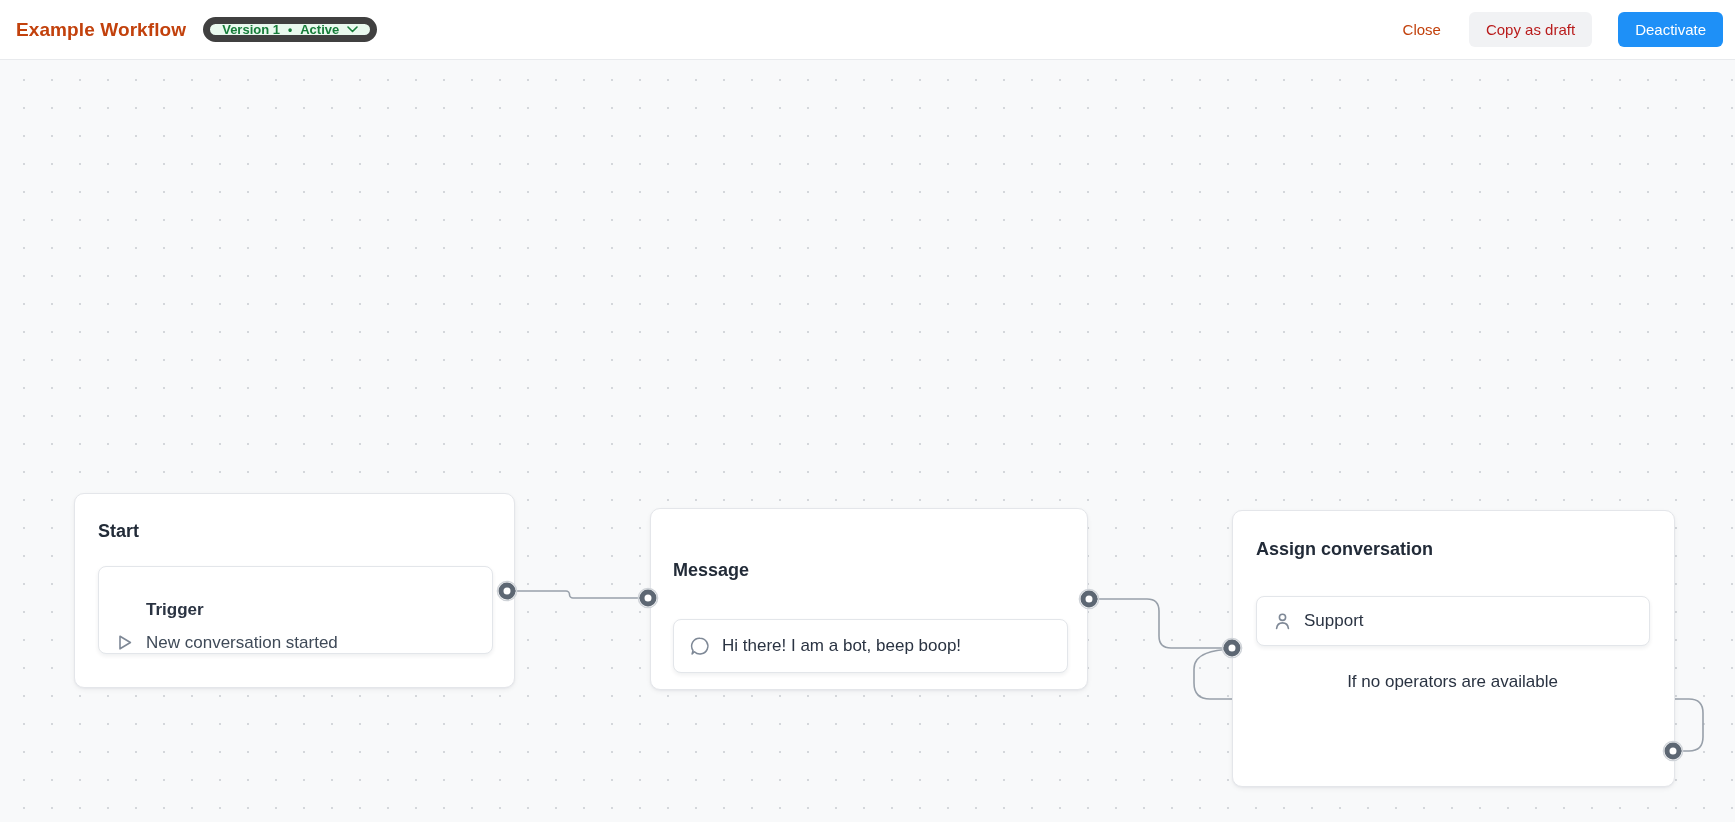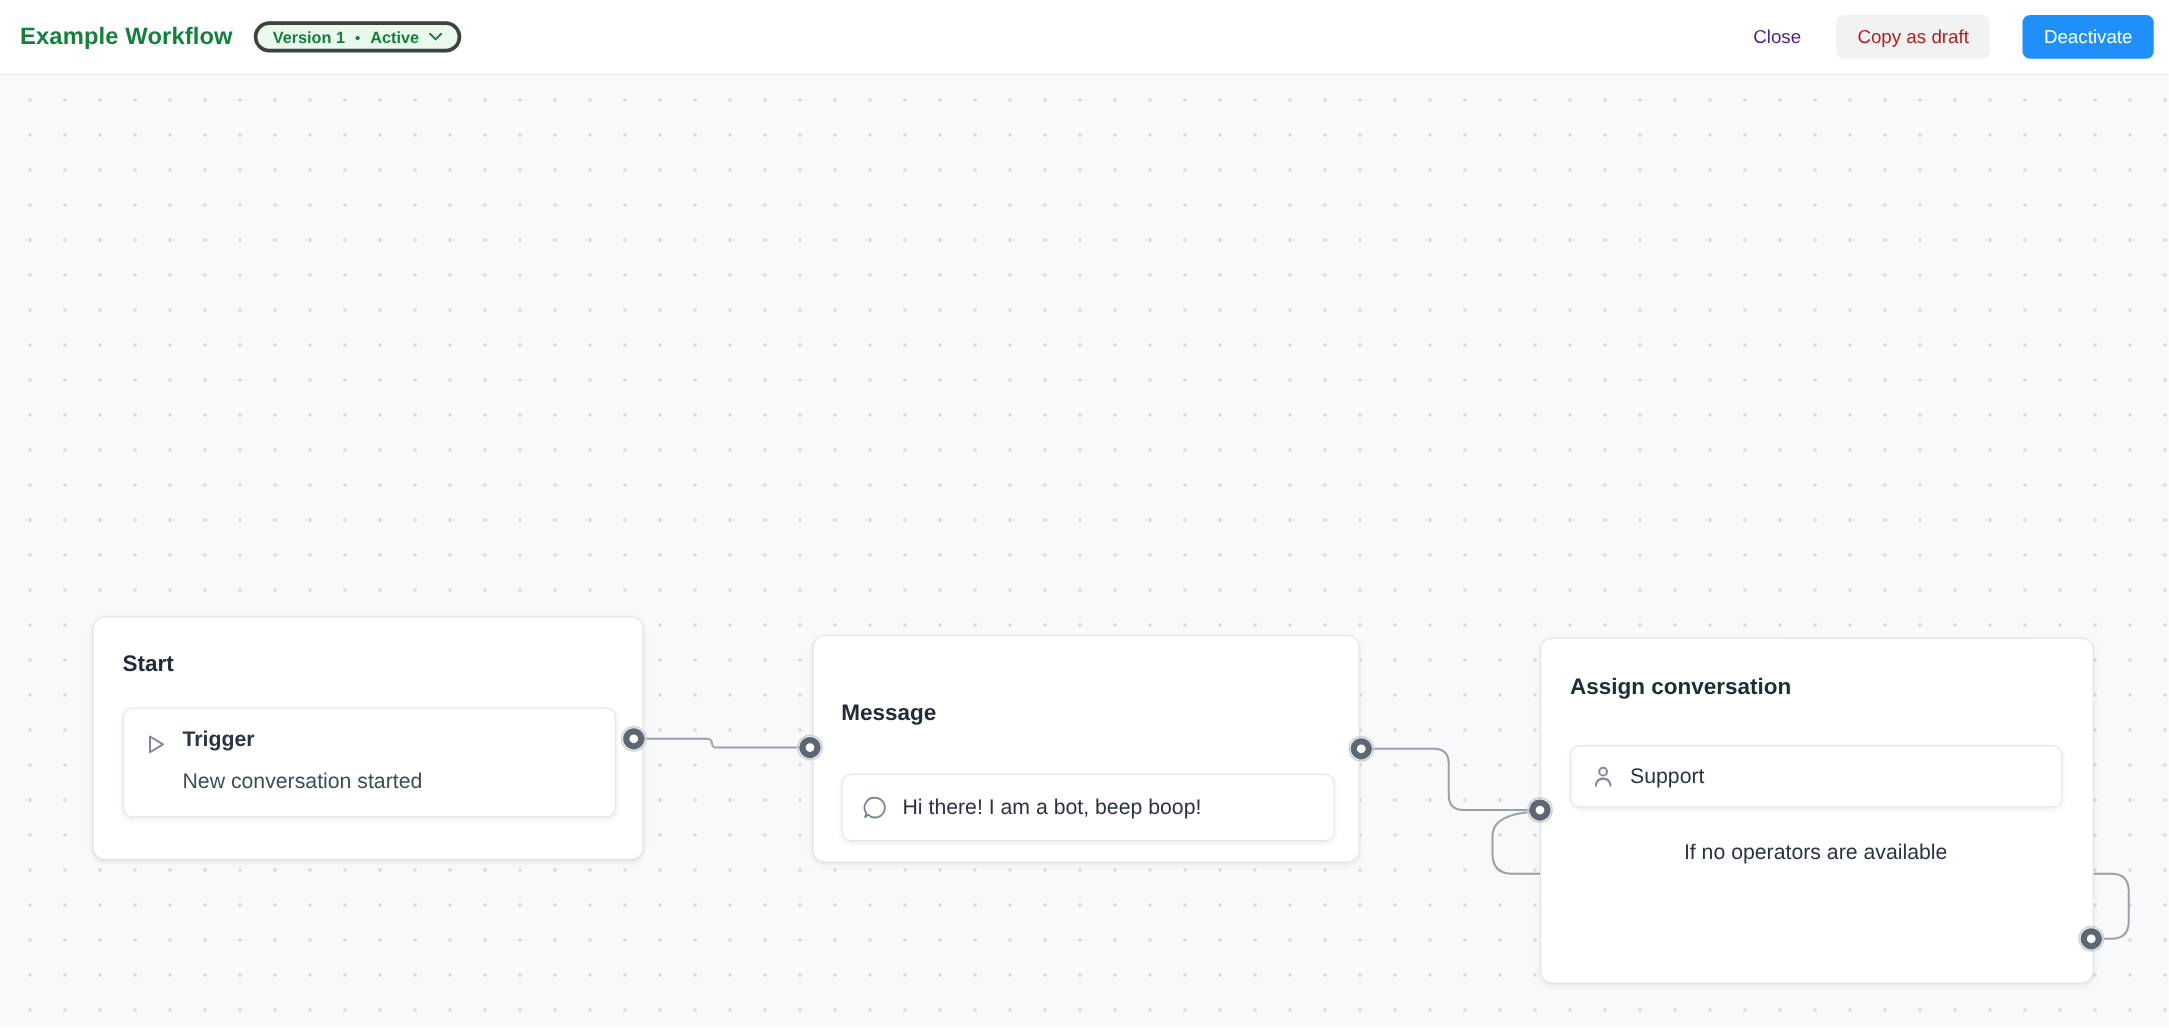--- a/index.html
+++ b/index.html
@@ -3,32 +3,32 @@
 <meta charset="utf-8">
 <style>
   * { margin:0; padding:0; box-sizing:border-box; }
   html,body { width:1735px; height:822px; font-family:"Liberation Sans", sans-serif; background:#fff; overflow:hidden; }
 
   
   .header {
     height:60px; background:#ffffff; border-bottom:1px solid #e8eaed;
     display:flex; align-items:center; padding:0 12px 0 16px; position:relative; z-index:10;
   }
-  .title { font-size:19px; font-weight:700; color:#15803d; letter-spacing:.1px; }
+  .title { font-size:19px; font-weight:700; color:#c2410c; letter-spacing:.1px; }
   .badge {
     margin-left:17px; height:25px; padding:0 12px; border-radius:13px;
-    background:#e9f9ee; border:3px solid #404040; color:#177d3a;
+    background:#e9f9ee; border:7px solid #404040; color:#177d3a;
     display:inline-flex; align-items:center; gap:8px; font-size:13px; font-weight:700;
     cursor:pointer;
   }
   .badge .dot { font-size:12px; }
   .badge svg { display:block; }
   .header-spacer { flex:1; }
   .btn { font-size:15px; border:none; cursor:pointer; border-radius:6px; font-family:inherit; }
-  .btn-close { background:transparent; color:#4c1d95; padding:8px 10px; margin-right:18px; }
+  .btn-close { background:transparent; color:#c2410c; padding:8px 10px; margin-right:18px; }
   .btn-copy  { background:#f1f2f4; color:#b91c1c; padding:9px 17px; margin-right:26px; }
   .btn-deactivate { background:#1e90f7; color:#ffffff; padding:9px 17px; }
 
   
   .canvas {
     position:relative; width:1735px; height:762px; background:#f8f9fa; overflow:hidden;
     background-image: radial-gradient(#d4d7db 1.2px, transparent 1.4px);
     background-size: 28px 28px; background-position: 10px 6px;
   }
   svg.edges, svg.ports { position:absolute; left:0; top:0; z-index:1; }
@@ -46,21 +46,21 @@
     box-shadow:0 2px 4px rgba(16,24,40,.07);
     display:flex; align-items:center; padding:0 15px; cursor:pointer;
   }
   .step-card .icon { flex:0 0 auto; display:flex; margin-right:11px; }
   .step-label { font-size:17px; color:#2a3342; }
   .step-label.bold { font-weight:700; }
   .step-sub { font-size:17px; color:#3f4a58; }
 
   .node-start   { left:74px;  top:433px; width:441px; height:195px; padding:27px 23px 0 23px; }
   .node-start .node-title { margin-bottom:24px; }
-  .card-trigger { width:395px; height:88px; align-items:flex-start; padding-top:15px; }
+  .card-trigger { width:395px; height:88px; align-items:flex-end; padding-top:15px; }
 
   .node-message { left:650px; top:448px; width:438px; height:182px; padding:28px 22px 0 22px; }
   .node-message .node-title { margin-bottom:38px;margin-top:23px; }
   .card-message { width:395px; height:54px; }
 
   .node-assign  { left:1232px; top:450px; width:443px; height:277px; padding:28px 23px 0 23px; }
   .node-assign .node-title { margin-bottom:36px; }
   .card-assign  { width:394px; height:54px; margin-bottom:18px; }
   .card-support { width:394px; height:50px; }
   .fallback { margin-top:26px; text-align:center; font-size:17px; color:#2a3342; padding-right:2px; }

